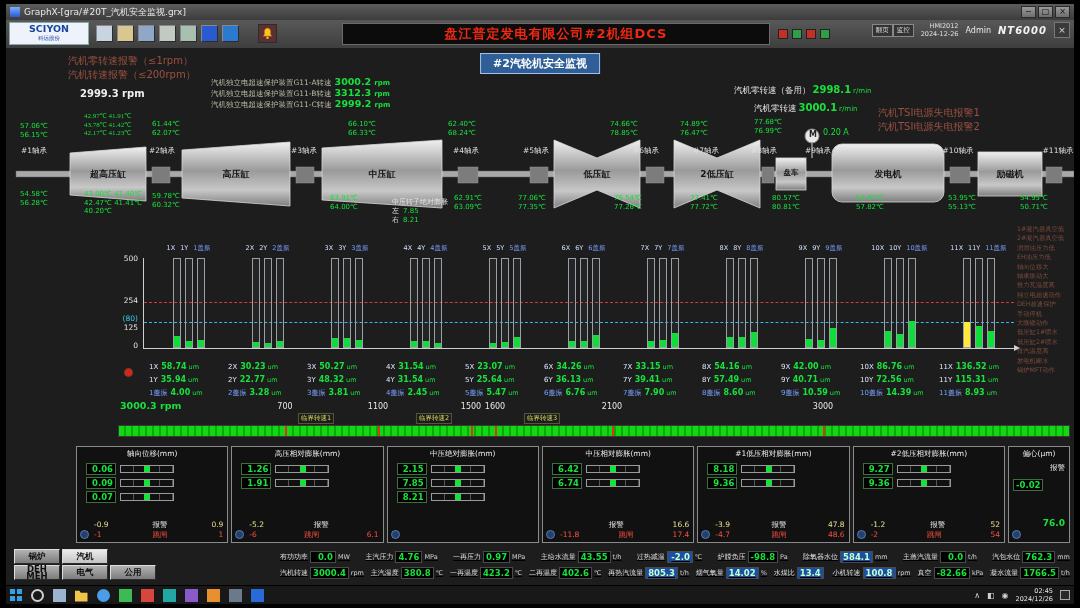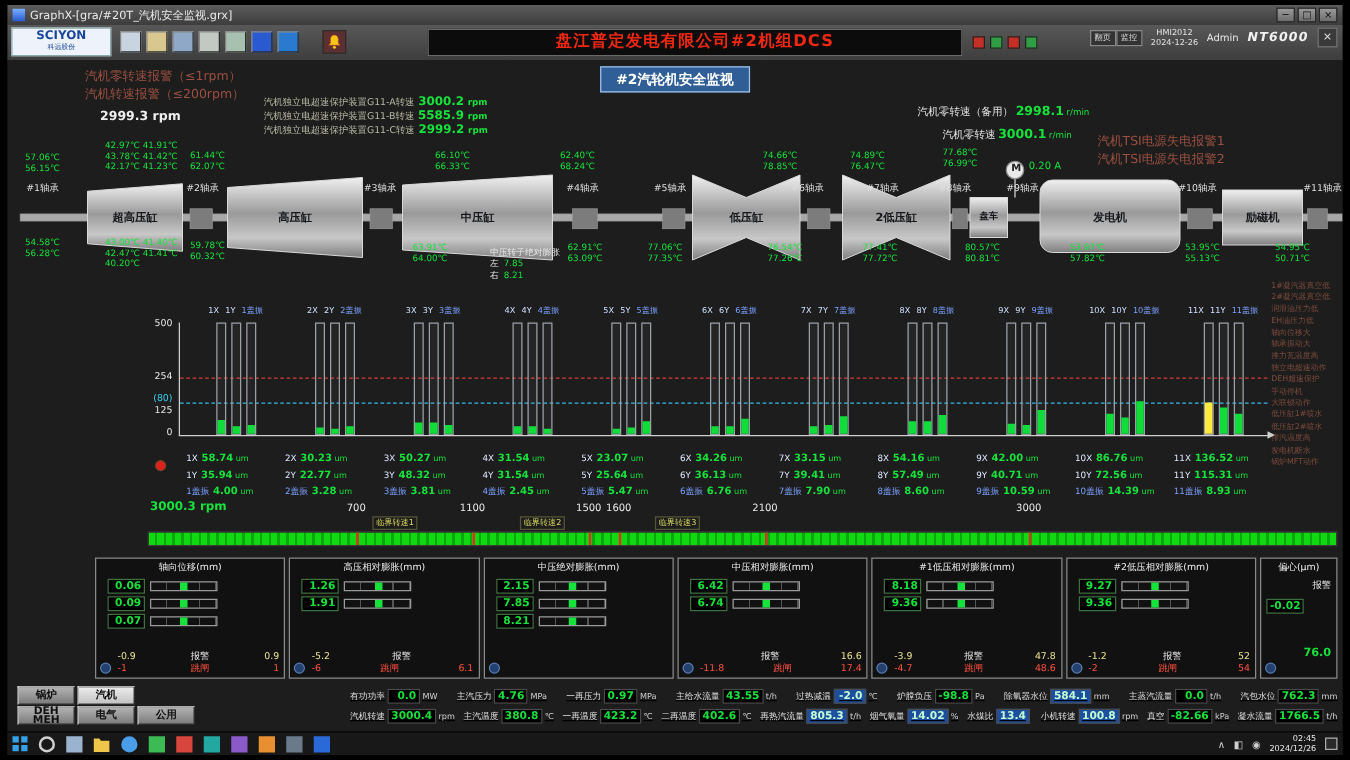--- a/index.html
+++ b/index.html
@@ -27,21 +27,21 @@
   .bell-tile { position:absolute; left:252px; top:4px; width:19px; height:19px; background:#5c3030;
                border:1px solid #2c2c2c; display:flex; align-items:center; justify-content:center; }
   .hdr-panel { position:absolute; left:336px; top:3px; width:428px; height:22px; background:#0c0c0c;
                border:1px solid #6a6a6a; color:#f02812; font-size:13px; font-weight:bold;
                text-align:center; line-height:20px; letter-spacing:1px; }
   #hdr-chips { position:absolute; left:772px; top:9px; display:flex; gap:4px; }
   .chip { width:10px; height:10px; border:1px solid #222; }
   .tb-right { position:absolute; right:4px; top:2px; display:flex; align-items:center; gap:7px; }
   .pager { display:flex; }
   .pager div { border:1px solid #888; color:#ddd; font-size:6.5px; padding:1px 3px; background:#333; }
-  .hmi-block { text-align:center; color:#e0e0e0; font-size:6.5px; line-height:8px; }
+  .hmi-block { text-align:right; color:#e0e0e0; font-size:6.5px; line-height:8px; }
   .user { color:#e8e8e8; font-size:8px; }
   .nt-logo { color:#f2f2f2; font-size:10px; font-weight:bold; font-style:italic; letter-spacing:1px; }
   .tb-close { width:16px; height:16px; background:#3a3a3a; border:1px solid #777; color:#ddd;
               font-size:9px; text-align:center; line-height:14px; }
 
   
   .main { position:relative; flex:1; background:#1d1d1d; overflow:hidden; }
   .subtitle-box { position:absolute; left:50%; top:5px; transform:translateX(-50%); background:#2f5f96;
                   border:1px solid #9fc2e8; color:#fff; font-size:11px; font-weight:bold; padding:2px 12px; }
   .dim-alarm { color:#9c5040; font-size:10px; white-space:nowrap; position:absolute; }
@@ -228,21 +228,21 @@
     <div class="subtitle-box">#2汽轮机安全监视</div>
 
     <div class="dim-alarm" style="left:62px; top:6px;">汽机零转速报警（≤1rpm）</div>
     <div class="dim-alarm" style="left:62px; top:20px;">汽机转速报警（≤200rpm）</div>
     <div id="left-speed">2999.3 rpm</div>
 
     <div class="g11-line" style="top:28px;">
       <span>汽机独立电超速保护装置G11-A转速</span><span class="green">3000.2</span><span class="green" style="font-size:7px;">rpm</span>
     </div>
     <div class="g11-line" style="top:39px;">
-      <span>汽机独立电超速保护装置G11-B转速</span><span class="green">5585.9</span><span class="green" style="font-size:7px;">rpm</span>
+      <span>汽机独立电超速保护装置G11-B转速</span><span class="green">3312.3</span><span class="green" style="font-size:7px;">rpm</span>
     </div>
     <div class="g11-line" style="top:50px;">
       <span>汽机独立电超速保护装置G11-C转速</span><span class="green">2999.2</span><span class="green" style="font-size:7px;">rpm</span>
     </div>
 
 
     <div class="zero-line" style="left:728px; top:36px;">
       <span>汽机零转速（备用）</span><span class="green">2998.1</span><span class="un">r/min</span>
     </div>
     <div class="zero-line" style="left:748px; top:54px;">
@@ -304,21 +304,21 @@
         <div class="bearing-label" style="left: 640px;">#6轴承</div>
         <div class="bearing-label" style="left: 700px;">#7轴承</div>
         <div class="bearing-label" style="left: 758px;">#8轴承</div>
         <div class="bearing-label" style="left: 812px;">#9轴承</div>
         <div class="bearing-label" style="left: 952px;">#10轴承</div>
         <div class="bearing-label" style="left: 1052px;">#11轴承</div>
         <div class="temp-group" style="left: 14px; top: 10px;">
           <div>57.06℃</div>
           <div>56.15℃</div>
         </div>
-        <div class="temp-group" style="left: 78px; top: 0px;">
+        <div class="temp-group" style="left: 78px; top: 0px; font-family: Liberation Serif, serif;">
           <div>42.97℃ 41.91℃</div>
           <div>43.78℃ 41.42℃</div>
           <div>42.17℃ 41.23℃</div>
         </div>
         <div class="temp-group" style="left: 146px; top: 8px;">
           <div>61.44℃</div>
           <div>62.07℃</div>
         </div>
         <div class="temp-group" style="left: 342px; top: 8px;">
           <div>66.10℃</div>

